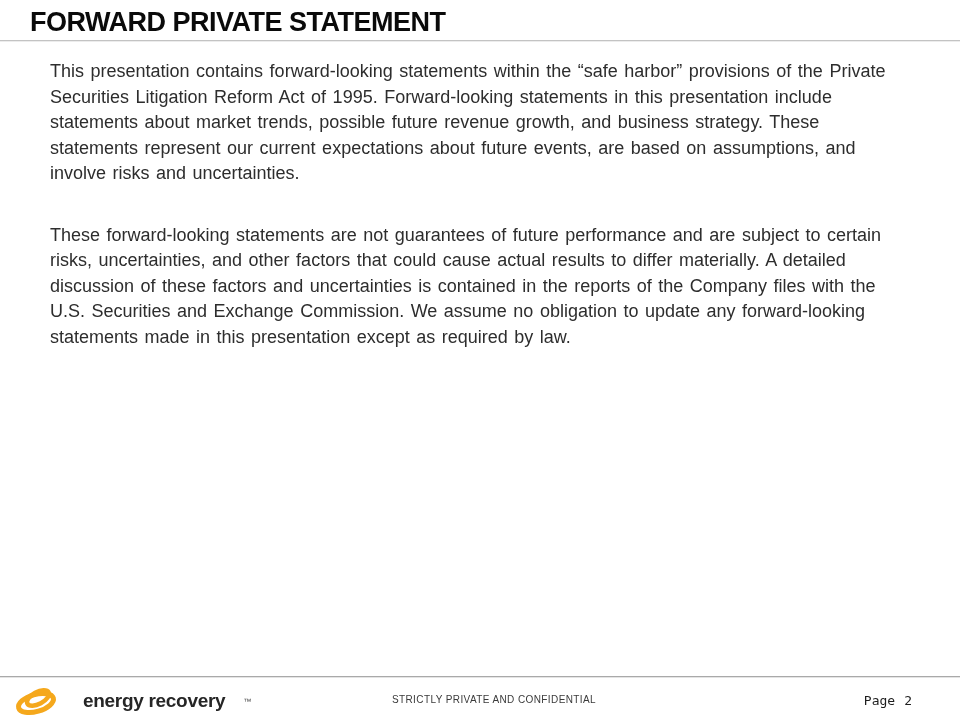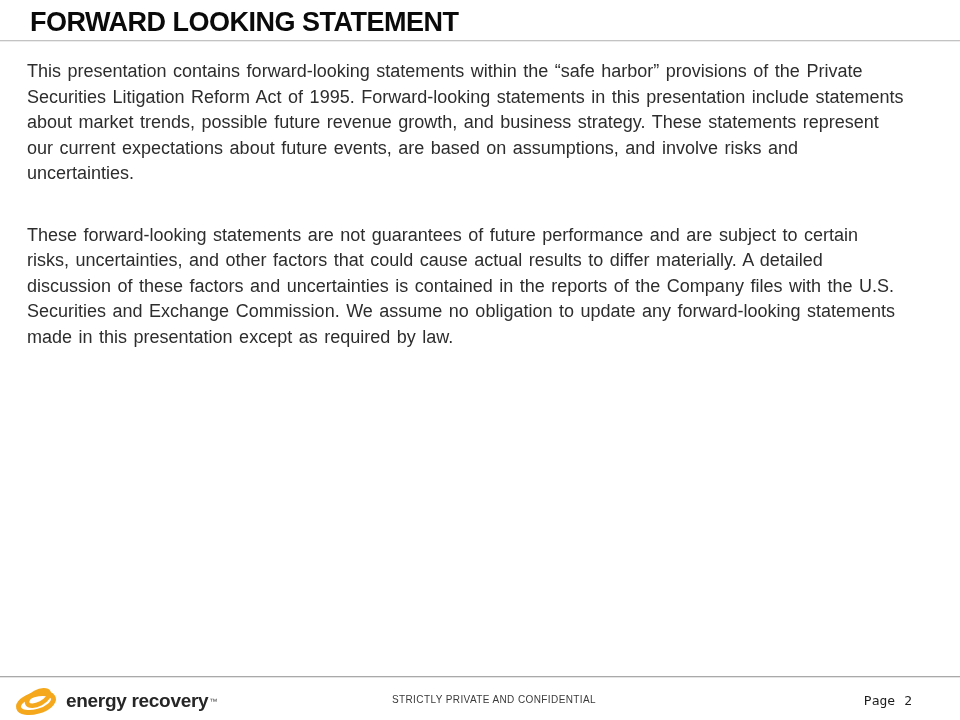--- a/index.html
+++ b/index.html
@@ -31,20 +31,21 @@
     width: 100%;
     height: 2px;
     background: #c3c3c3;
     border-bottom: 1px solid #ececec;
     margin-top: 1px;
   }
 
   
   .slide-body {
     padding: 17px 55px 0 27px;
+    margin-left: 23px;
   }
   .slide-body p {
     font-size: 18px;
     line-height: 25.5px;
     color: #2d2d2d;
     word-spacing: 1.5px;
     margin-bottom: 36px;
   }
 
   
@@ -60,20 +61,21 @@
     height: 2px;
     background: #a9a9a9;
     border-bottom: 1px solid #e4e4e4;
   }
   .footer-logo {
     position: absolute;
     left: 14px;
     top: 8px;
     display: flex;
     align-items: center;
+    gap: 17px;
   }
   .logo-mark {
     width: 46px;
     height: 34px;
     display: inline-block;
   }
   .logo-text {
     font-size: 19px;
     font-weight: bold;
     color: #262626;
@@ -108,21 +110,21 @@
     text-align: right;
   }
   .footer-page .page-number { margin-left: 9px; }
 </style>
 </head>
 <body>
 
 <div class="slide">
 
   <div class="slide-header">
-    <h1 class="slide-title">FORWARD LOOKING STATEMENT</h1>
+    <h1 class="slide-title">FORWARD PRIVATE STATEMENT</h1>
   </div>
   <div class="title-rule"></div>
 
   <div class="slide-body">
     <p>This presentation contains forward-looking statements within the “safe harbor” provisions of the Private Securities Litigation Reform Act of 1995. Forward-looking statements in this presentation include statements about market trends, possible future revenue growth, and business strategy. These statements represent our current expectations about future events, are based on assumptions, and involve risks and uncertainties.</p>
     <p>These forward-looking statements are not guarantees of future performance and are subject to certain risks, uncertainties, and other factors that could cause actual results to differ materially. A detailed discussion of these factors and uncertainties is contained in the reports of the Company files with the U.S. Securities and Exchange Commission. We assume no obligation to update any forward-looking statements made in this presentation except as required by law.</p>
   </div>
 
   <div class="slide-footer">
     <div class="footer-rule"></div>

